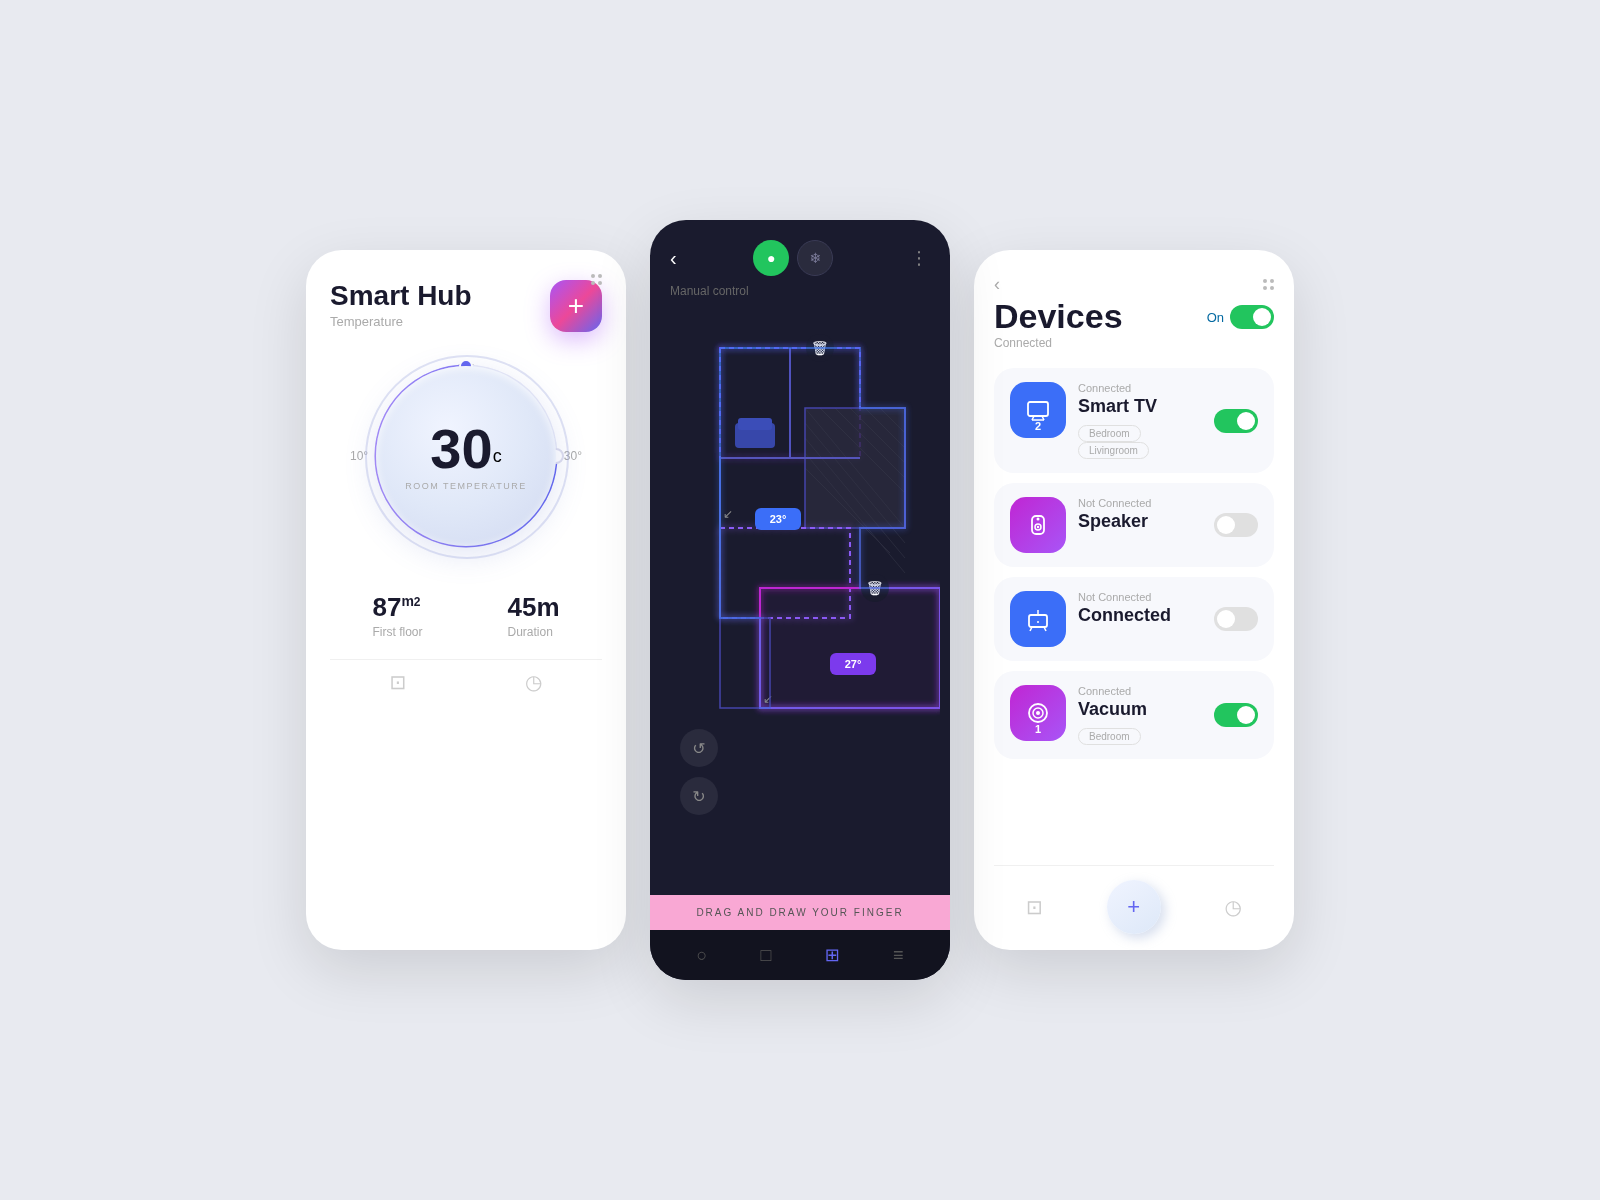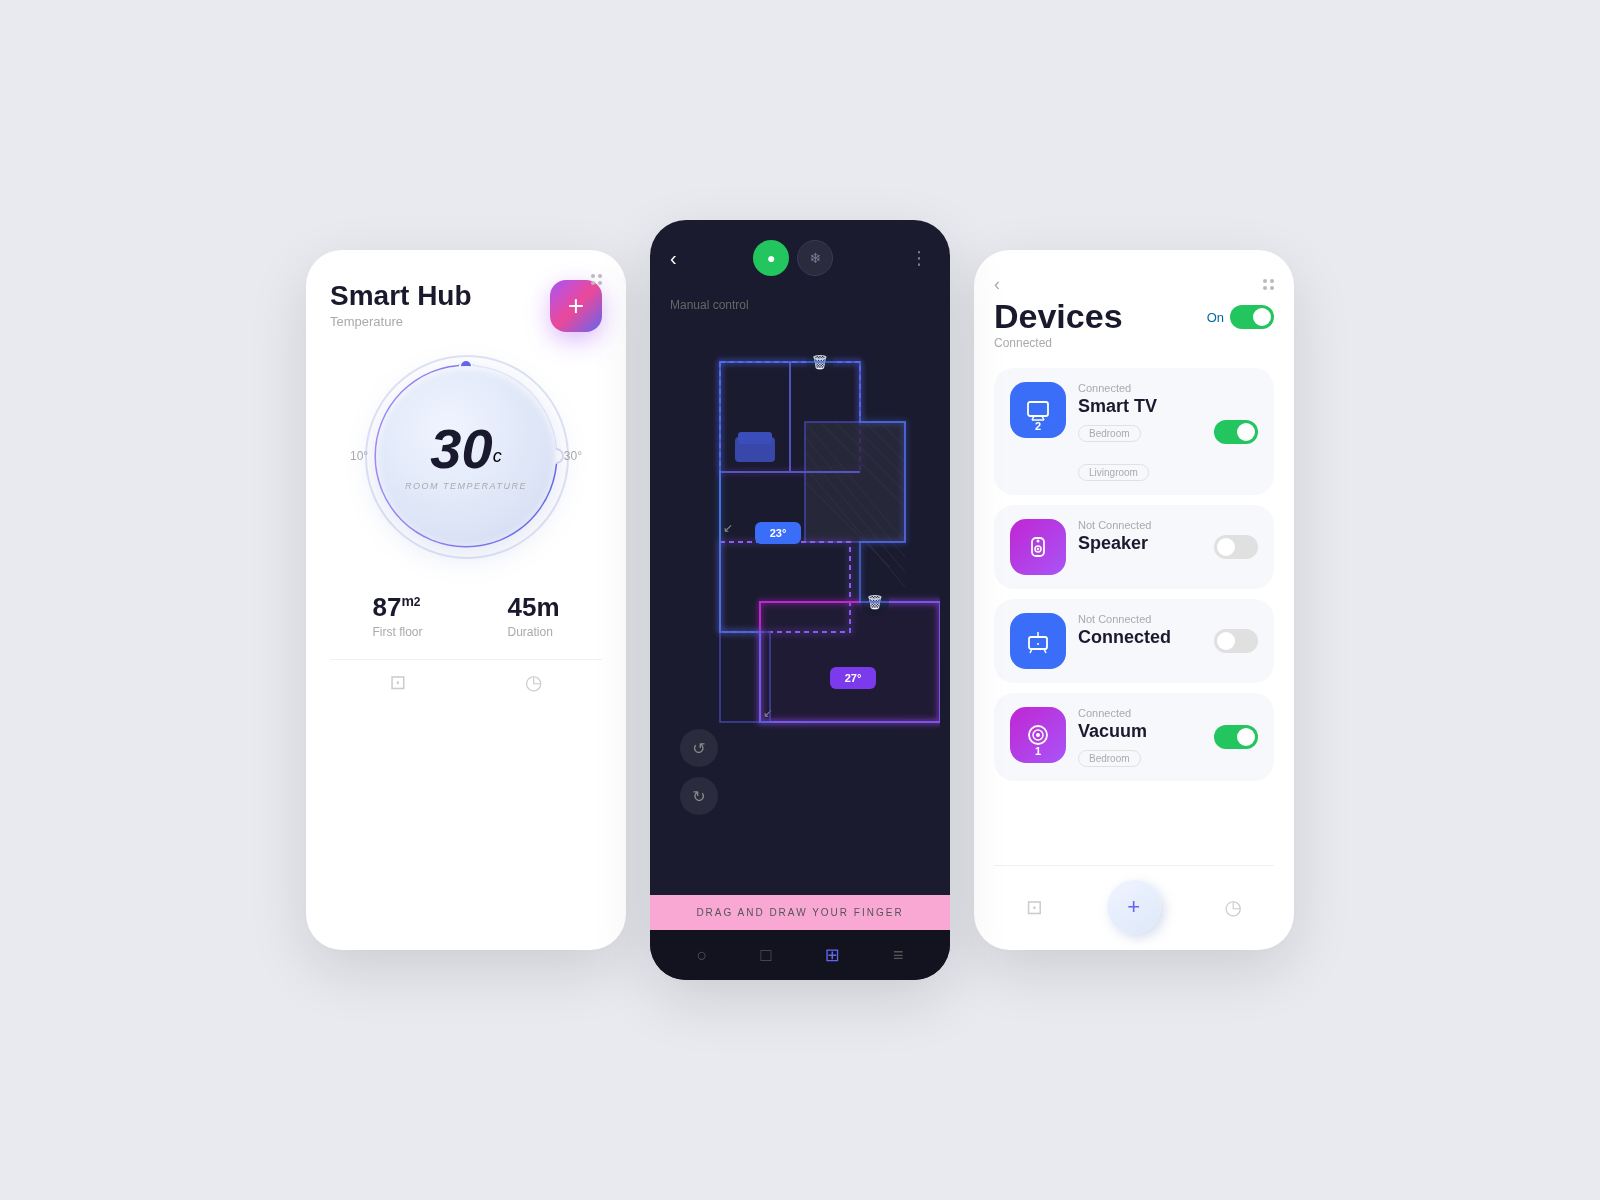--- a/index.html
+++ b/index.html
@@ -62,21 +62,20 @@
     }
     .temp-label-20 { position: absolute; top: 16px; left: 50%; transform: translateX(-50%); font-size: 12px; color: #aaa; }
     .temp-label-10 { position: absolute; left: 20px; top: 50%; transform: translateY(-50%); font-size: 12px; color: #aaa; }
     .temp-label-30 { position: absolute; right: 20px; top: 50%; transform: translateY(-50%); font-size: 12px; color: #aaa; }
     .thermostat-ring {
       width: 180px; height: 180px; border-radius: 50%;
       background: radial-gradient(circle at 40% 35%, #f0f4ff 0%, #e0e8f8 50%, #d0d8f0 100%);
       box-shadow: 0 8px 32px rgba(100,120,200,0.2), inset 0 2px 8px rgba(255,255,255,0.8);
       display: flex; flex-direction: column; align-items: center; justify-content: center;
       position: relative;
-      font-style: italic;
     }
     .thermostat-ring::before {
       content: '';
       position: absolute;
       width: 200px; height: 200px;
       border-radius: 50%;
       border: 2px solid rgba(150,160,220,0.3);
       top: -11px; left: -11px;
     }
     .temp-value { font-size: 56px; font-weight: 700; color: #1a1a2e; line-height: 1; }
@@ -123,21 +122,21 @@
     .fp-btn {
       width: 36px; height: 36px; border-radius: 50%;
       display: flex; align-items: center; justify-content: center;
       cursor: pointer; font-size: 14px;
     }
     .fp-btn-green { background: #22c55e; color: white; }
     .fp-btn-dark { background: #2a2b3d; color: #7c7c9a; border: 1px solid #3a3b55; }
 
     .fp-title-section { padding: 0 20px 10px; }
     .fp-title { font-size: 30px; font-weight: 700; color: #fff; }
-    .fp-subtitle { font-size: 12px; color: #666; margin-top: 14px; }
+    .fp-subtitle { font-size: 12px; color: #666; margin-top: 0; }
 
     .fp-map {
       flex: 1; position: relative; overflow: hidden;
       margin: 0 10px;
     }
     .fp-map svg { width: 100%; height: 100%; }
 
     .fp-bottom-bar {
       background: #f9a8d4; padding: 12px 20px; text-align: center;
     }
@@ -213,21 +212,21 @@
     .dev-num {
       position: absolute; bottom: 6px; left: 50%; transform: translateX(-50%);
       font-size: 11px; font-weight: 700; color: white;
     }
     .icon-blue { background: #3b6ef8; }
     .icon-magenta { background: linear-gradient(135deg, #c026d3, #a855f7); }
 
     .device-info { flex: 1; }
     .device-status { font-size: 11px; color: #aaa; margin-bottom: 2px; }
     .device-name { font-size: 18px; font-weight: 600; color: #1a1a2e; margin-bottom: 8px; }
-    .device-tags { display: flex; gap: 22px; flex-wrap: wrap; }
+    .device-tags { display: flex; gap: 0; flex-wrap: wrap; }
     .device-tag {
       font-size: 10px; color: #aaa; border: 1px solid #e0e0e0;
       border-radius: 20px; padding: 2px 10px;
     }
     .device-toggle { align-self: center; flex-shrink: 0; }
 
     .dev-bottom-nav {
       display: flex; justify-content: space-around; align-items: center;
       padding: 14px 0 0; border-top: 1px solid #f0f0f0; margin-top: 10px;
     }

